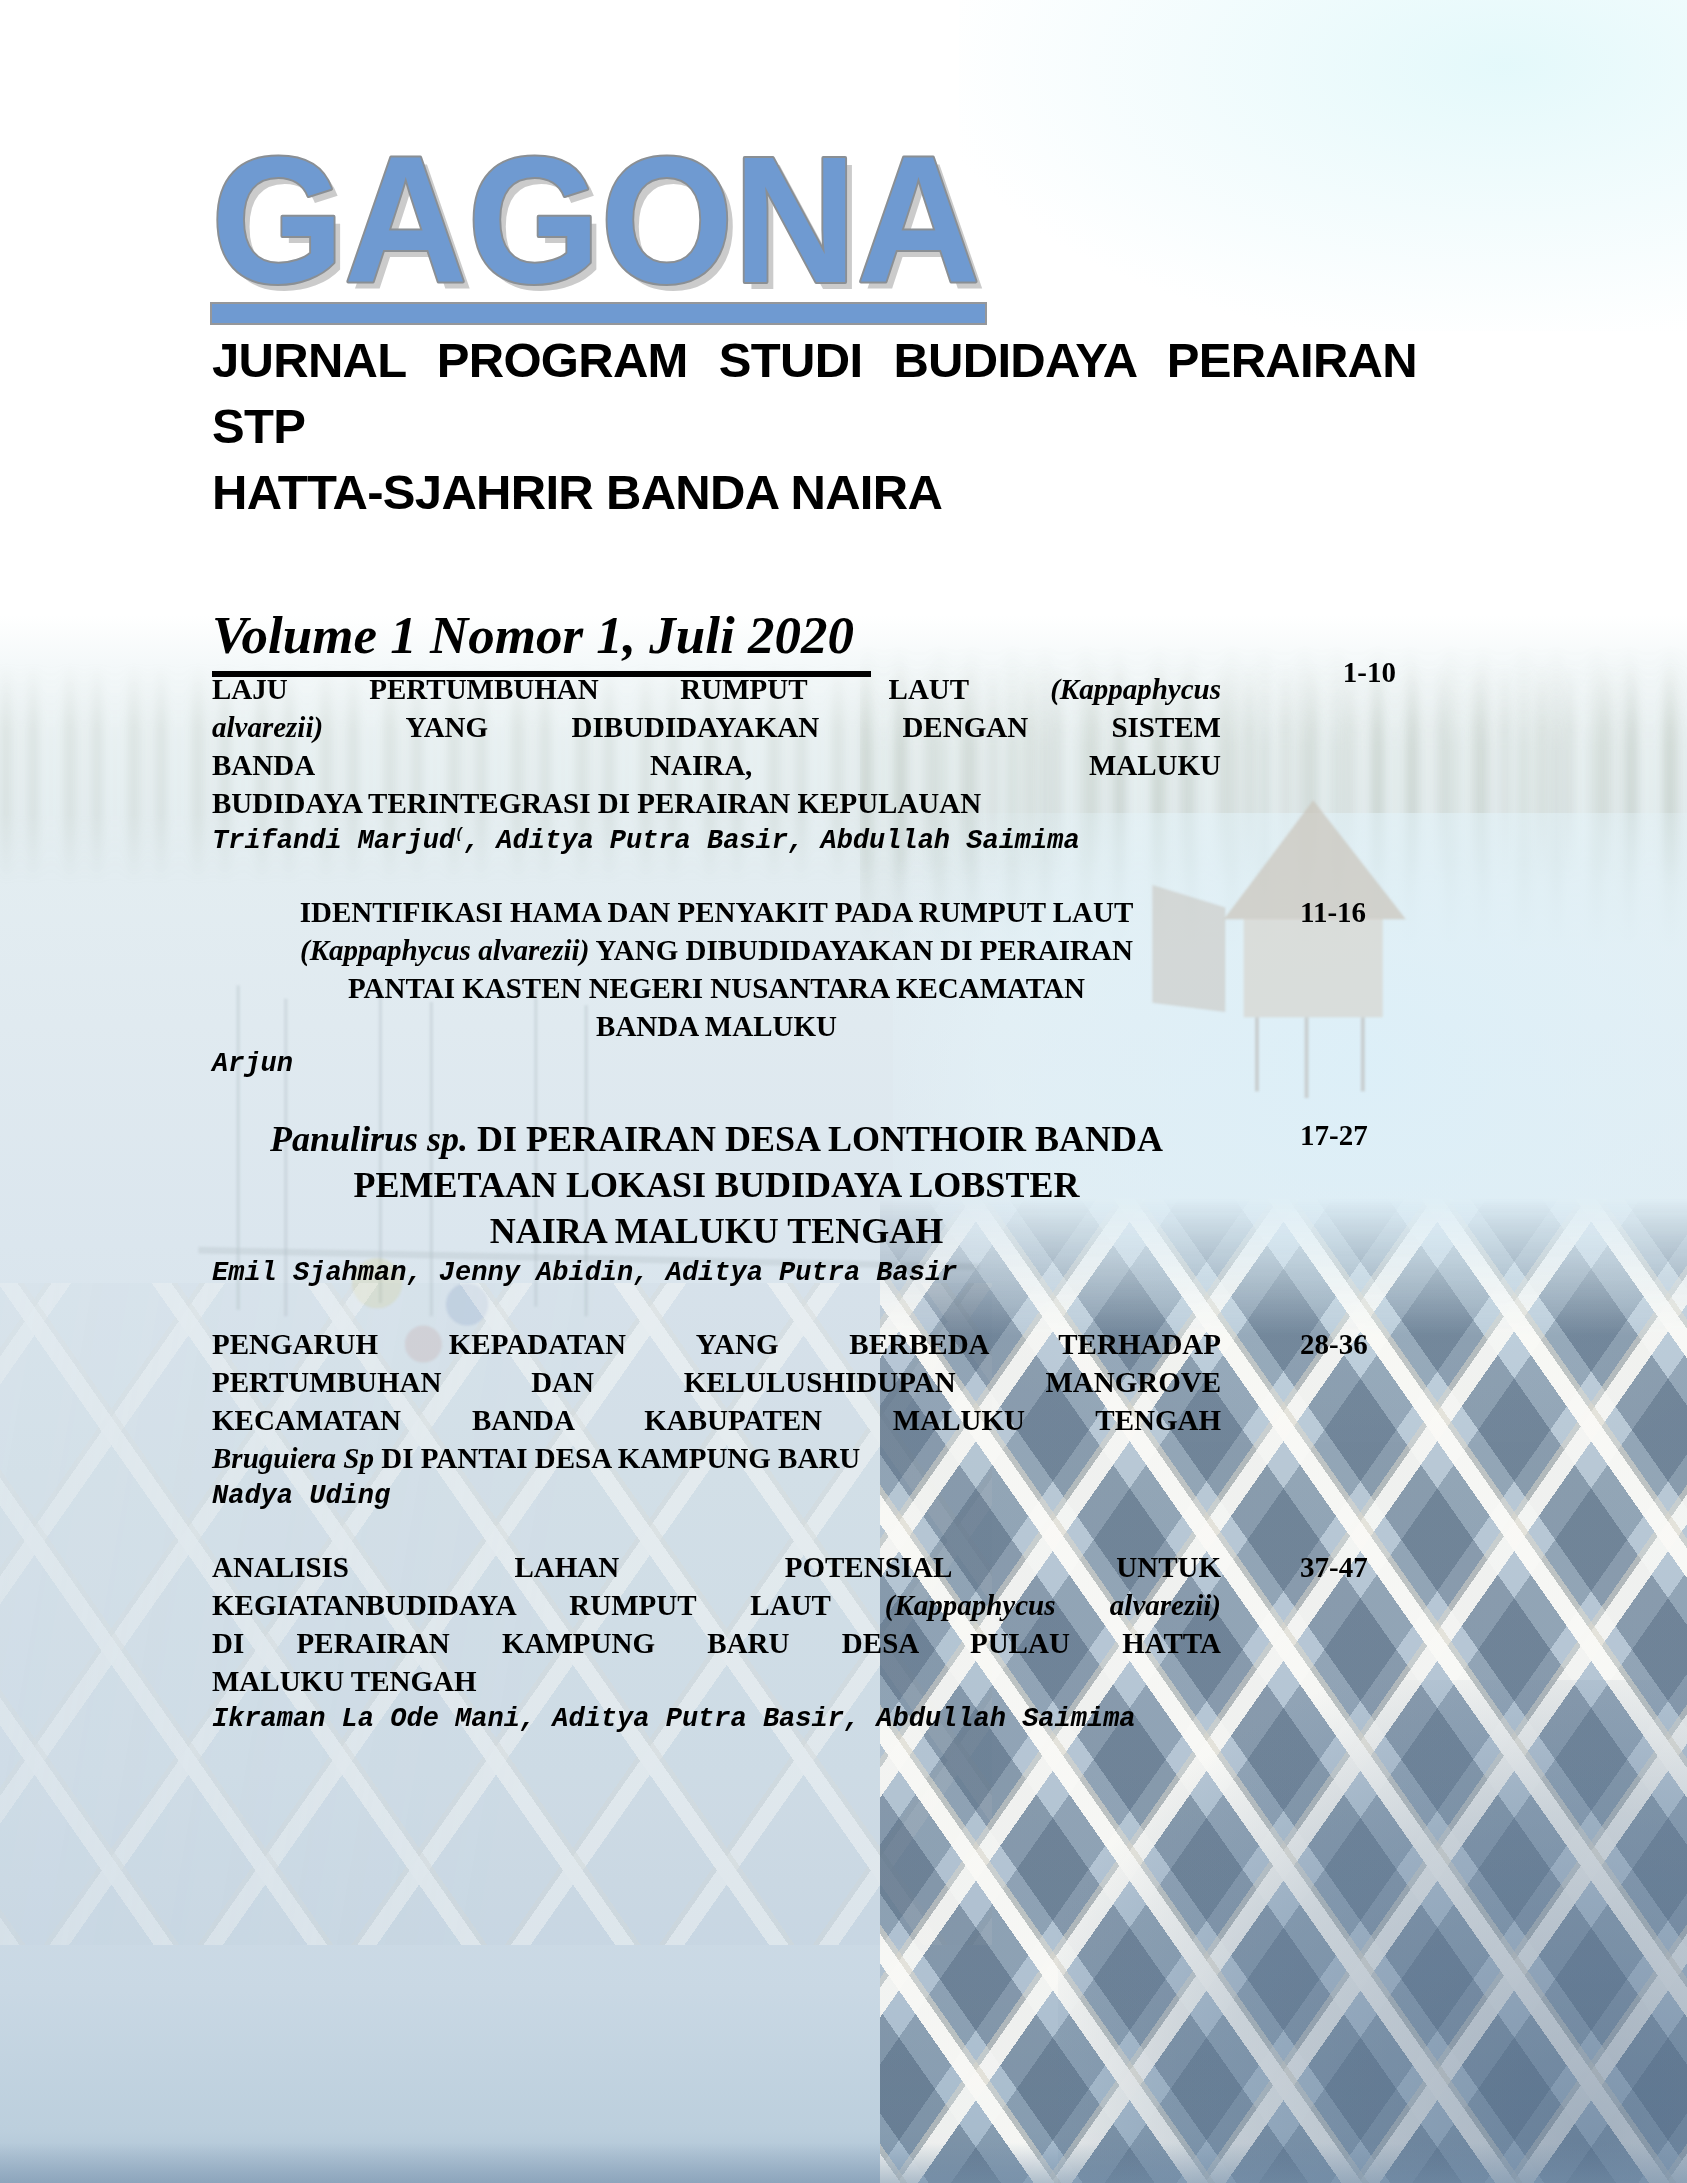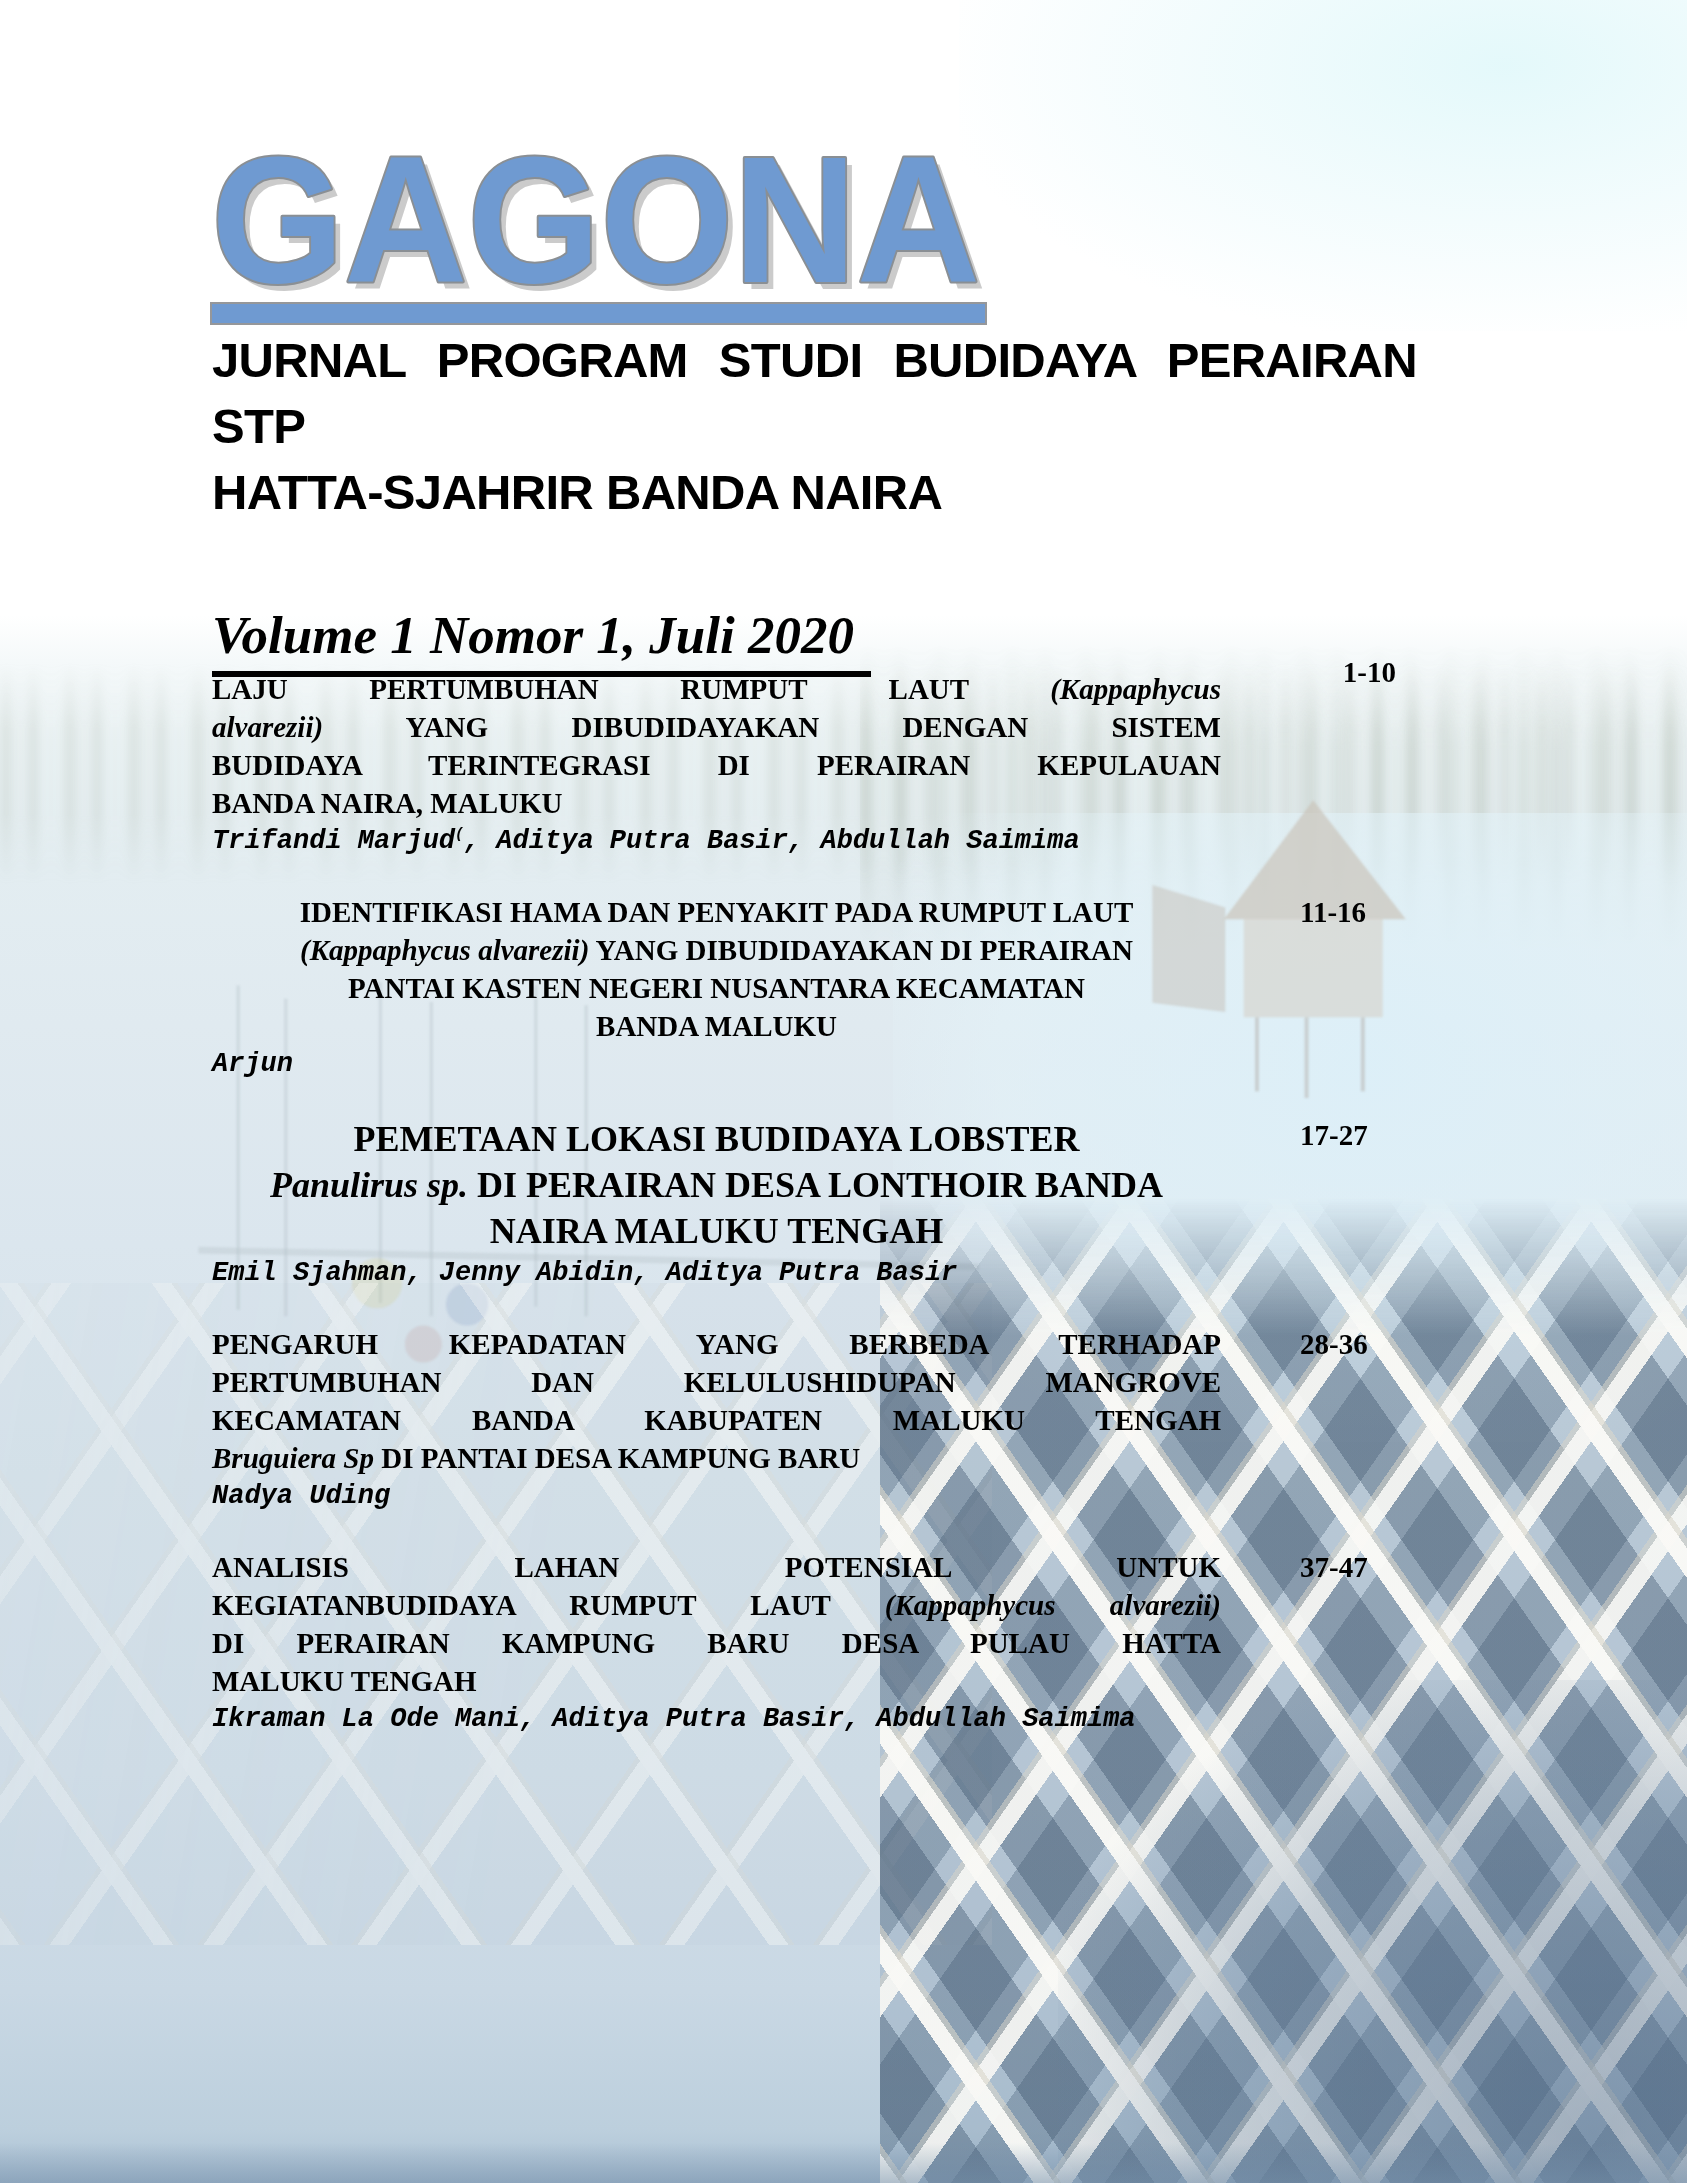--- a/index.html
+++ b/index.html
@@ -153,22 +153,22 @@
 
   <div class="issue">Volume 1 Nomor 1, Juli 2020</div>
 
   <div class="toc">
 
     <div class="entry justified">
       <div>
         <div class="title">
             <div class="line"><span>LAJU PERTUMBUHAN RUMPUT LAUT </span><span class="it">(Kappaphycus</span></div>
             <div class="line"><span class="it">alvarezii)</span><span> YANG DIBUDIDAYAKAN DENGAN SISTEM</span></div>
+            <div class="line"><span>BANDA NAIRA, MALUKU</span></div>
             <div class="line"><span>BUDIDAYA TERINTEGRASI DI PERAIRAN KEPULAUAN</span></div>
-            <div class="line"><span>BANDA NAIRA, MALUKU</span></div>
           </div>
         <div class="authors"><span>Trifandi Marjud</span><sup>(</sup><span>, Aditya Putra Basir, Abdullah Saimima</span></div>
       </div>
       <div class="pages">1-10</div>
     </div>
 
     <div class="entry ragged">
       <div>
         <div class="title">
             <div class="line"><span>IDENTIFIKASI HAMA DAN PENYAKIT PADA RUMPUT LAUT</span></div>
@@ -177,22 +177,22 @@
             <div class="line"><span>BANDA MALUKU</span></div>
           </div>
         <div class="authors"><span>Arjun</span></div>
       </div>
       <div class="pages">11-16</div>
     </div>
 
     <div class="entry ragged large">
       <div>
         <div class="title">
+            <div class="line"><span class="it">Panulirus sp.</span><span> DI PERAIRAN DESA LONTHOIR BANDA</span></div>
             <div class="line"><span>PEMETAAN LOKASI BUDIDAYA LOBSTER</span></div>
-            <div class="line"><span class="it">Panulirus sp.</span><span> DI PERAIRAN DESA LONTHOIR BANDA</span></div>
             <div class="line"><span>NAIRA MALUKU TENGAH</span></div>
           </div>
         <div class="authors"><span>Emil Sjahman, Jenny Abidin, Aditya Putra Basir</span></div>
       </div>
       <div class="pages">17-27</div>
     </div>
 
     <div class="entry justified">
       <div>
         <div class="title">

